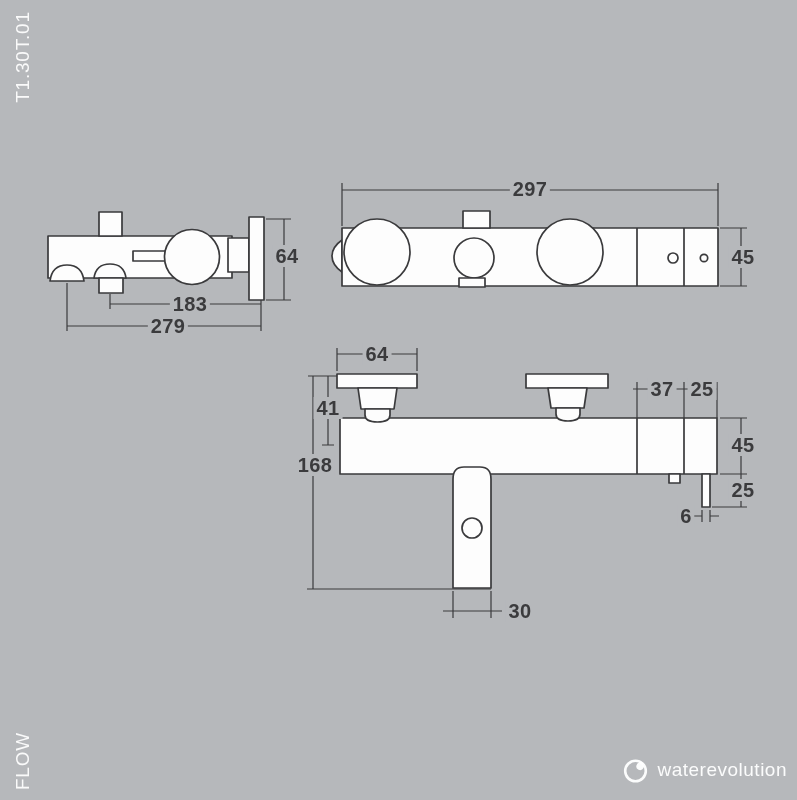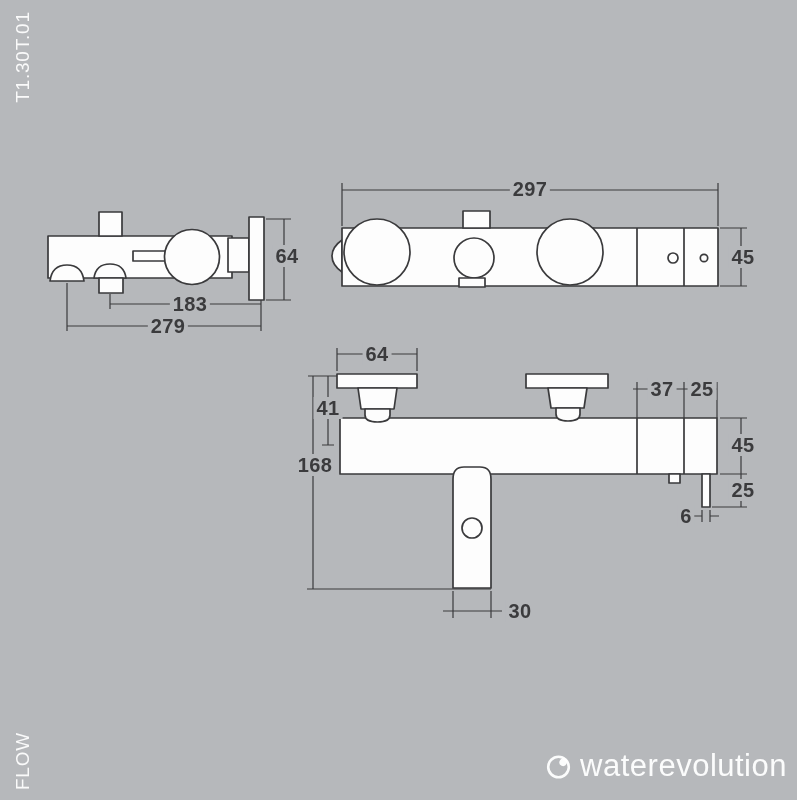--- a/index.html
+++ b/index.html
@@ -45,21 +45,21 @@
   .brand {
     position: absolute;
     right: 10px;
     bottom: 16px;
     display: flex;
     align-items: center;
     gap: 7px;
   }
   .brand-name {
     color: rgba(255,255,255,0.95);
-    font-size: 31px;
+    font-size: 19px;
     font-weight: 300;
     letter-spacing: 0.5px;
   }
 </style>
 </head>
 <body>
 
 <div class="page">
 
   <svg class="drawing-svg" viewBox="0 0 797 800">

